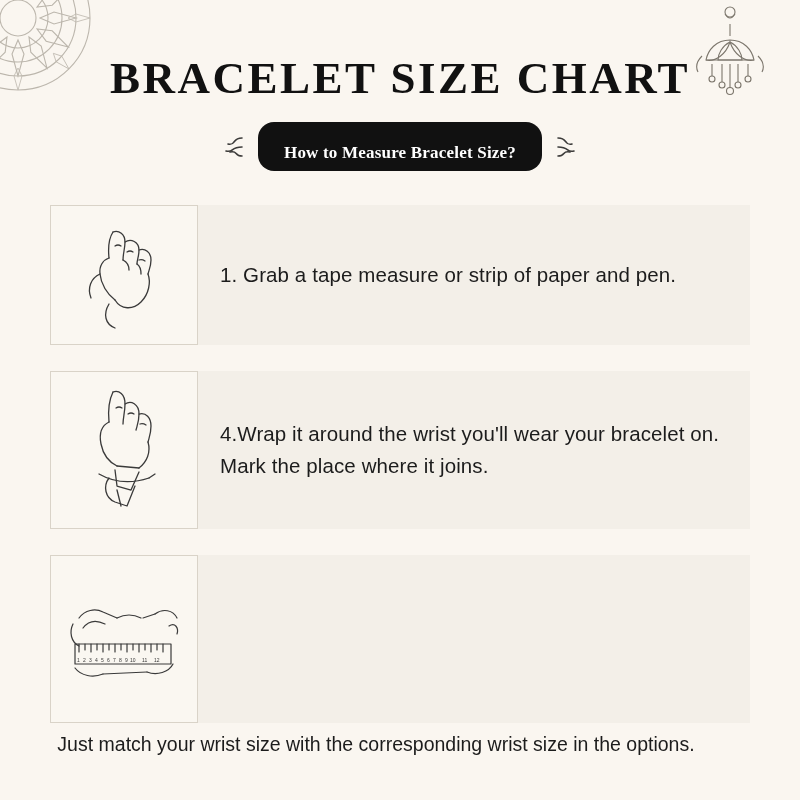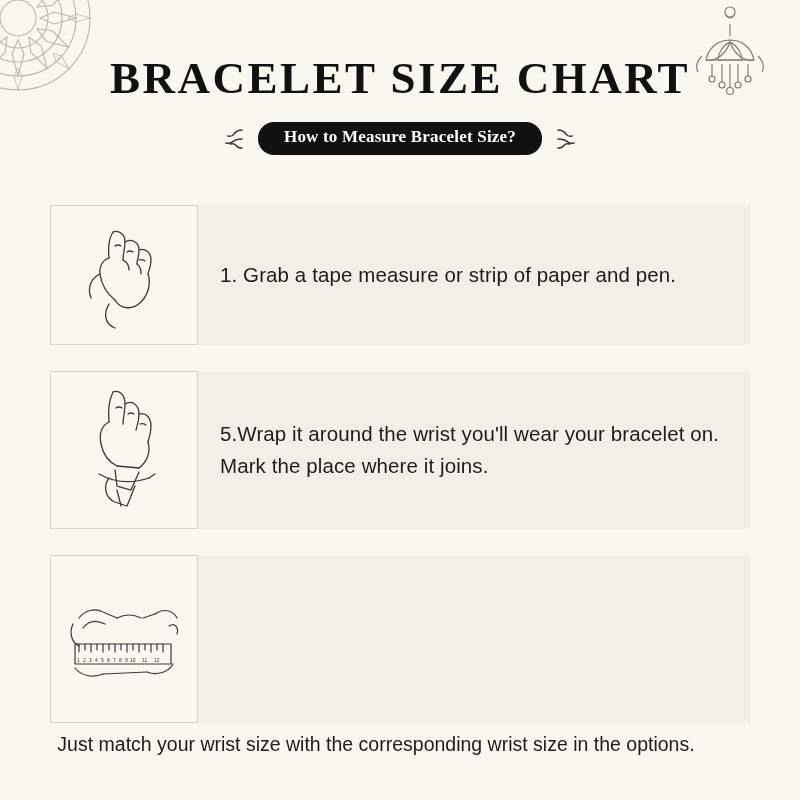--- a/index.html
+++ b/index.html
@@ -56,21 +56,21 @@
     width: 800px;
     display: flex;
     align-items: center;
     justify-content: center;
     gap: 10px;
   }
   .pill {
     background: #111;
     color: #fff;
     border-radius: 16px;
-    padding: 5px 26px 8px 26px;
+    padding: 21px 26px 8px 26px;
     font-family: "Liberation Serif", serif;
     font-weight: 700;
     font-size: 17px;
     letter-spacing: 0.2px;
     white-space: nowrap;
   }
   .flourish {
     width: 26px;
     height: 26px;
     opacity: 0.85;
@@ -245,21 +245,21 @@
           <path d="M59 32 Q62 30 65 32"></path>
           <path d="M71 42 Q74 41 77 43"></path>
           <path d="M46 88 L48 104 L62 108 L70 90"></path>
           <path d="M40 96 C34 104 36 116 46 120 L58 124 L66 104"></path>
           <path d="M30 92 C44 100 62 102 80 96"></path>
           <path d="M80 96 L86 92"></path>
           <path d="M48 108 L52 124"></path>
         </g>
       </svg>
     </div>
-    <div class="text">5.Wrap it around the wrist you'll wear your bracelet on. Mark the place where it joins.</div>
+    <div class="text">4.Wrap it around the wrist you'll wear your bracelet on. Mark the place where it joins.</div>
   </div>
 
   <div class="step step3">
     <div class="thumb">
       <svg width="130" height="110" viewBox="0 0 130 110">
         <g stroke="#3a3a3a" fill="none" stroke-width="1.2" stroke-linecap="round" stroke-linejoin="round">
           <path d="M20 34 C26 26 36 24 44 28 L58 34"></path>
           <path d="M24 44 C30 36 38 36 46 40"></path>
           <path d="M14 40 C10 48 12 58 20 62"></path>
           <path d="M58 34 C66 30 74 30 82 34"></path>

